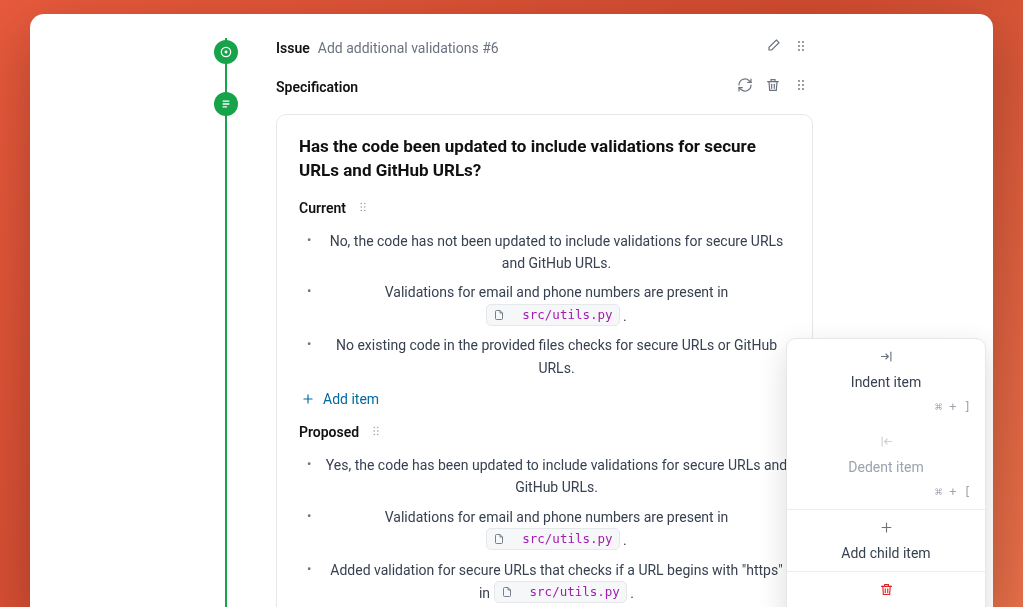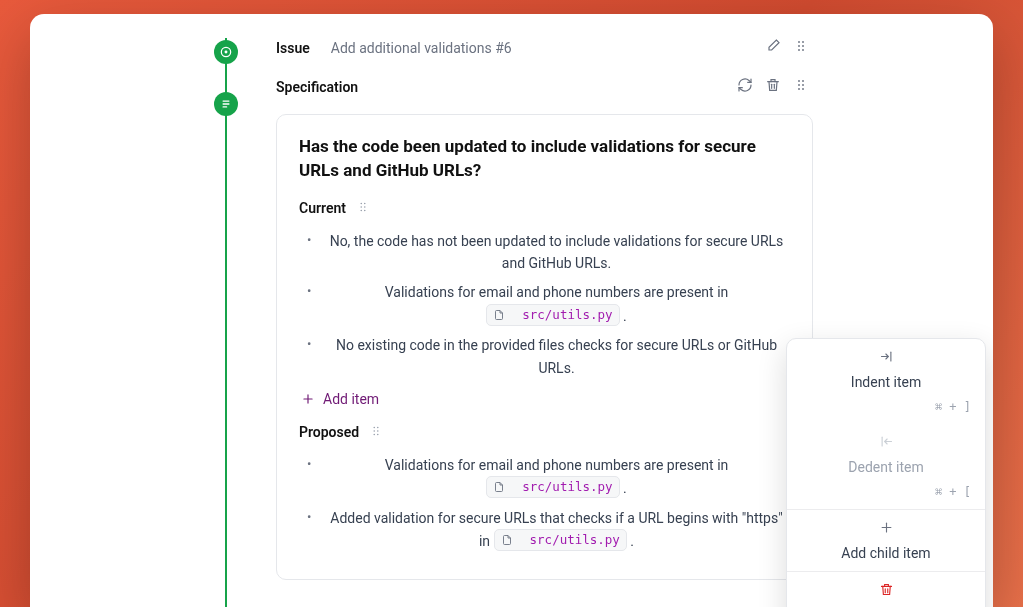--- a/index.html
+++ b/index.html
@@ -51,21 +51,21 @@
     .node svg { width: 14px; height: 14px; }
     .row {
       position: relative;
       margin-left: 218px;
       margin-right: 180px;
       padding: 8px 0 12px 28px;
     }
     .row-header {
       display: flex;
       align-items: center;
-      gap: 21px;
+      gap: 8px;
       font-size: 14px;
       padding-right: 4px;
     }
     .row-header .bold { font-weight: 600; color: #111; }
     .row-header .muted { color: #6b7280; }
     .row-actions {
       margin-left: auto;
       display: flex;
       gap: 12px;
       color: #6b7280;
@@ -127,21 +127,21 @@
       font-family: ui-monospace, "SF Mono", Menlo, Consolas, monospace;
       font-size: 12.5px;
       color: #a21caf;
       vertical-align: baseline;
     }
     .code-chip svg { width: 12px; height: 12px; color: #6b7280; }
     .add-item {
       display: flex;
       align-items: center;
       gap: 8px;
-      color: #701a75;
+      color: #0369a1;
       font-size: 14px;
       padding: 4px 0 4px 2px;
       cursor: pointer;
     }
     .add-item svg { width: 14px; height: 14px; }
     .context-menu {
       position: absolute;
       left: 756px;
       top: 300px;
       width: 200px;
@@ -282,20 +282,21 @@
           <span class="drag-handle"><svg viewBox="0 0 24 24" fill="currentColor">
                 <circle cx="9" cy="6" r="1.4"></circle>
                 <circle cx="15" cy="6" r="1.4"></circle>
                 <circle cx="9" cy="12" r="1.4"></circle>
                 <circle cx="15" cy="12" r="1.4"></circle>
                 <circle cx="9" cy="18" r="1.4"></circle>
                 <circle cx="15" cy="18" r="1.4"></circle>
               </svg></span>
         </div>
         <ul class="bullets">
+          <li><span>Yes, the code has been updated to include validations for secure URLs and GitHub URLs.</span></li>
           <li><span>Validations for email and phone numbers are present in </span><span class="code-chip">
                 <svg viewBox="0 0 24 24" fill="none" stroke="currentColor" stroke-width="1.8">
                   <path d="M14 3H7a2 2 0 0 0-2 2v14a2 2 0 0 0 2 2h10a2 2 0 0 0 2-2V8l-5-5z"></path>
                   <path d="M14 3v5h5"></path>
                 </svg>
                 <span>src/utils.py</span>
               </span><span> .</span></li>
           <li><span>Added validation for secure URLs that checks if a URL begins with "https" in </span><span class="code-chip">
                 <svg viewBox="0 0 24 24" fill="none" stroke="currentColor" stroke-width="1.8">
                   <path d="M14 3H7a2 2 0 0 0-2 2v14a2 2 0 0 0 2 2h10a2 2 0 0 0 2-2V8l-5-5z"></path>

